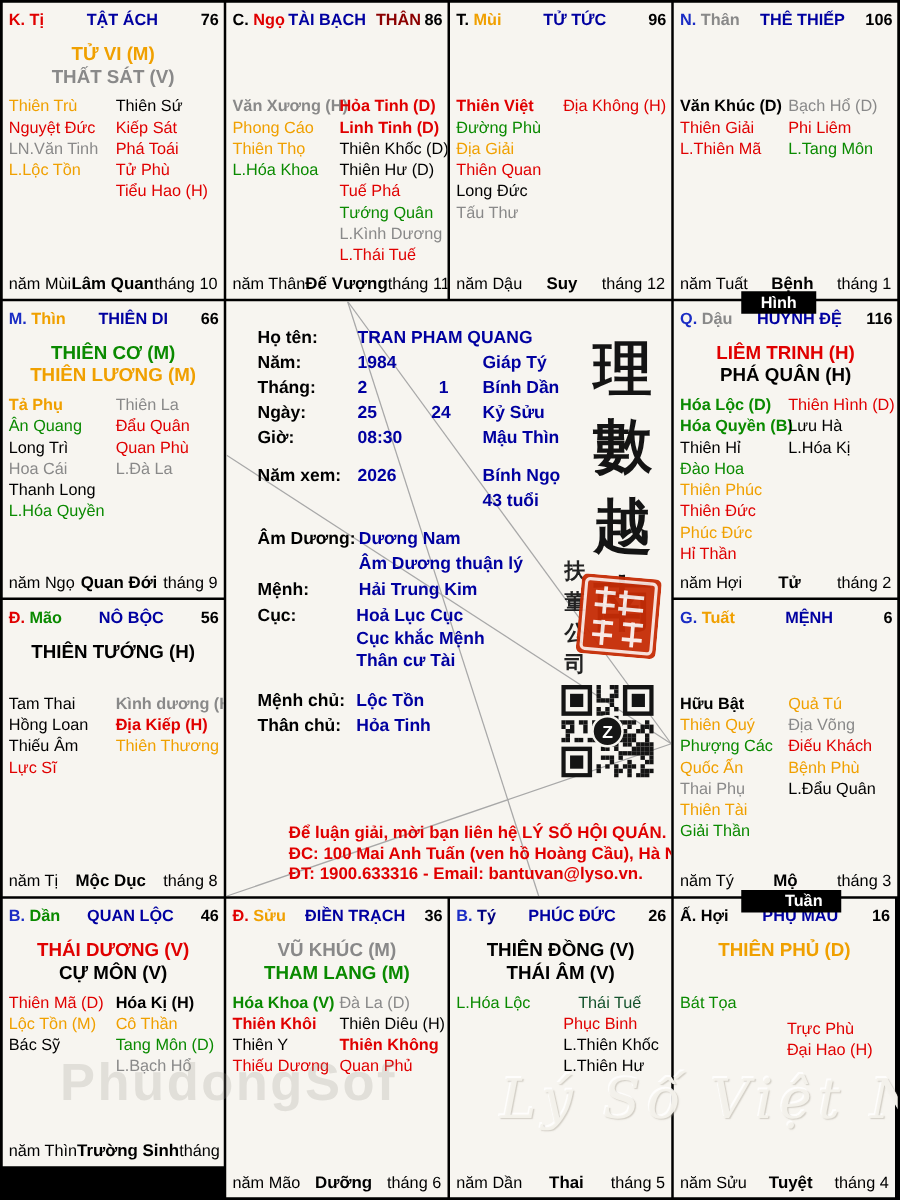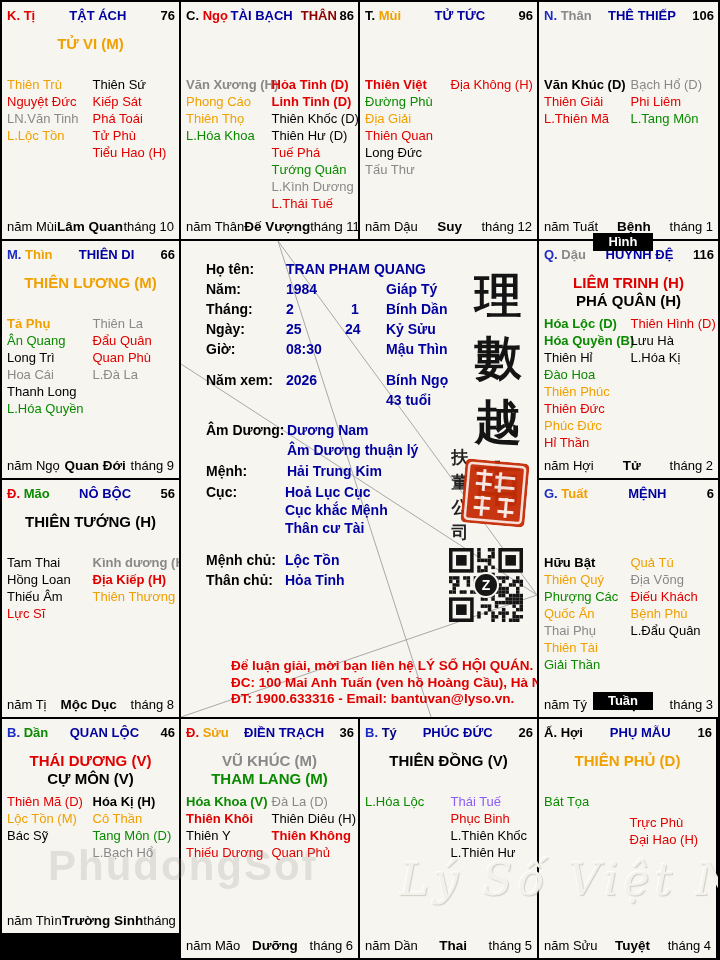--- a/index.html
+++ b/index.html
@@ -34,41 +34,42 @@
     font-weight:bold;font-size:47px;line-height:58px;color:#141414;z-index:2;}
   .callig-side{position:absolute;width:22px;text-align:center;font-family:"DejaVu Serif",serif;
     font-weight:bold;font-size:17px;line-height:20px;color:#222;z-index:2;}
   .seal{position:absolute;left:282px;top:220px;width:64px;height:64px;transform:rotate(5deg);z-index:3;opacity:.95;}
   .qr{position:absolute;left:268px;top:307px;width:74px;height:74px;z-index:3;}
   .qr-logo{position:absolute;left:24px;top:24px;width:26px;height:26px;border-radius:50%;
     background:#161616;border:2px solid var(--paper);box-sizing:border-box;color:#fff;font-weight:bold;
     font-size:14px;line-height:22px;text-align:center;}
   .badge{position:absolute;width:60px;height:18px;background:#000;color:#fff;font-size:13px;
     font-weight:bold;text-align:center;line-height:18px;z-index:9;}
-  .badge-triet{left:591px;top:231px;} .badge-tuan{left:591px;top:690px;}
+  .badge-triet{left:591px;top:231px;} .badge-tuan{left:591px;top:710px;padding-left:20px;}
   .wm-brand{position:absolute;left:46px;top:840px;font-size:42px;font-weight:bold;letter-spacing:2px;
     color:rgba(150,146,136,0.22);z-index:4;pointer-events:none;}
   .wm-script{position:absolute;left:398px;top:852px;font-size:44px;font-style:italic;letter-spacing:5px;
     font-family:"DejaVu Serif",serif;color:rgba(244,242,236,0.95);
     text-shadow:1px 1px 1px rgba(165,158,145,0.45),-1px -1px 0 rgba(255,255,255,0.8);
     z-index:4;pointer-events:none;white-space:nowrap;}
 </style>
 </head>
 <body>
 
 <div class="chart">
 
   <div class="cell p0">
     <div class="head">
       <span><b style="color: rgb(224, 0, 0);">K.</b> <b style="color: rgb(224, 0, 0);">Tị</b></span>
       <span class="house">TẬT ÁCH</span>
       <span class="num">76</span>
     </div>
     <div class="mains">
         <span class="star" style="color: rgb(240, 160, 0);">TỬ VI (M)</span>
+        <span class="star" style="color: rgb(137, 137, 137);">THẤT SÁT (V)</span>
       </div>
     <div class="cols">
       <div class="col">
           <span class="star" style="color: rgb(240, 160, 0);">Thiên Trù</span>
           <span class="star" style="color: rgb(224, 0, 0);">Nguyệt Đức</span>
           <span class="star" style="color: rgb(137, 137, 137);">LN.Văn Tinh</span>
           <span class="star" style="color: rgb(240, 160, 0);">L.Lộc Tồn</span>
         </div>
       <div class="col">
           <span class="star" style="color: rgb(0, 0, 0);">Thiên Sứ</span>
@@ -170,20 +171,21 @@
     </div>
   </div>
 
   <div class="cell p4">
     <div class="head">
       <span><b style="color: rgb(26, 44, 196);">M.</b> <b style="color: rgb(240, 160, 0);">Thìn</b></span>
       <span class="house">THIÊN DI</span>
       <span class="num">66</span>
     </div>
     <div class="mains">
+        <span class="star" style="color: rgb(10, 138, 0);">THIÊN CƠ (M)</span>
         <span class="star" style="color: rgb(240, 160, 0);">THIÊN LƯƠNG (M)</span>
       </div>
     <div class="cols">
       <div class="col">
           <span class="star" style="color: rgb(240, 160, 0); font-weight: bold;">Tả Phụ</span>
           <span class="star" style="color: rgb(10, 138, 0);">Ân Quang</span>
           <span class="star" style="color: rgb(0, 0, 0);">Long Trì</span>
           <span class="star" style="color: rgb(137, 137, 137);">Hoa Cái</span>
           <span class="star" style="color: rgb(0, 0, 0);">Thanh Long</span>
           <span class="star" style="color: rgb(10, 138, 0);">L.Hóa Quyền</span>
@@ -359,27 +361,28 @@
   </div>
 
   <div class="cell p10">
     <div class="head">
       <span><b style="color: rgb(26, 44, 196);">B.</b> <b style="color: rgb(0, 0, 128);">Tý</b></span>
       <span class="house">PHÚC ĐỨC</span>
       <span class="num">26</span>
     </div>
     <div class="mains">
         <span class="star" style="color: rgb(0, 0, 0);">THIÊN ĐỒNG (V)</span>
+        <span class="star" style="color: rgb(0, 0, 0);">THÁI ÂM (V)</span>
       </div>
     <div class="cols">
       <div class="col">
           <span class="star" style="color: rgb(10, 138, 0);">L.Hóa Lộc</span>
         </div>
       <div class="col">
-          <span class="star" style="color: #8b5cf6;">Thái Tuế</span>
+          <span class="star" style="color: #14532d; margin-left: 12px;">Thái Tuế</span>
           <span class="star" style="color: rgb(224, 0, 0);">Phục Binh</span>
           <span class="star" style="color: rgb(0, 0, 0);">L.Thiên Khốc</span>
           <span class="star" style="color: rgb(0, 0, 0);">L.Thiên Hư</span>
         </div>
     </div>
     <div class="foot">
       <span>năm Dần</span>
       <b>Thai</b>
       <span>tháng 5</span>
     </div>

